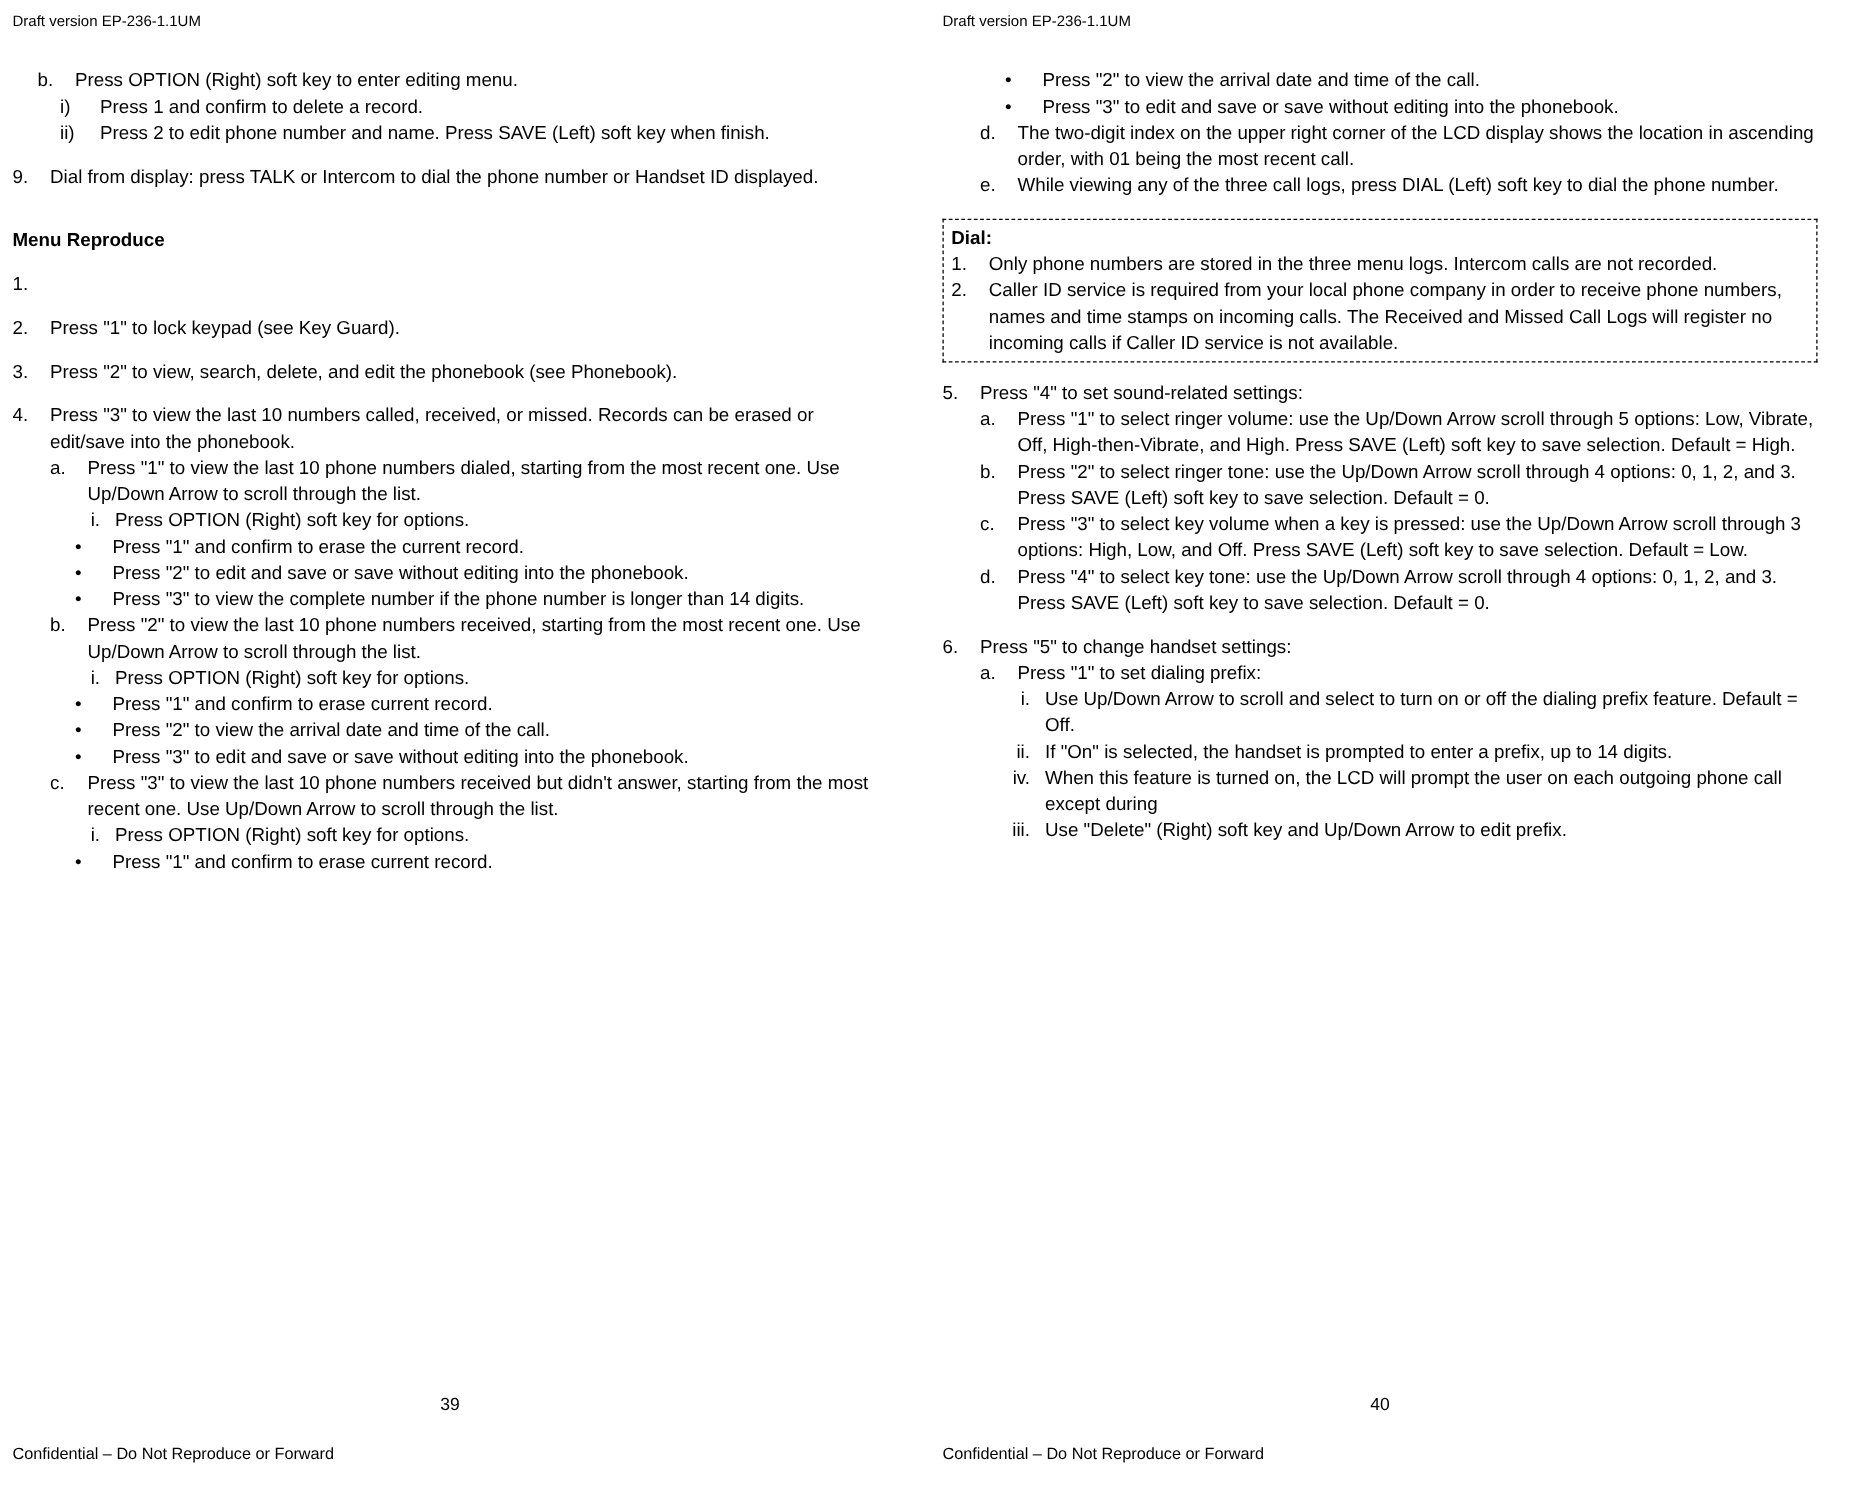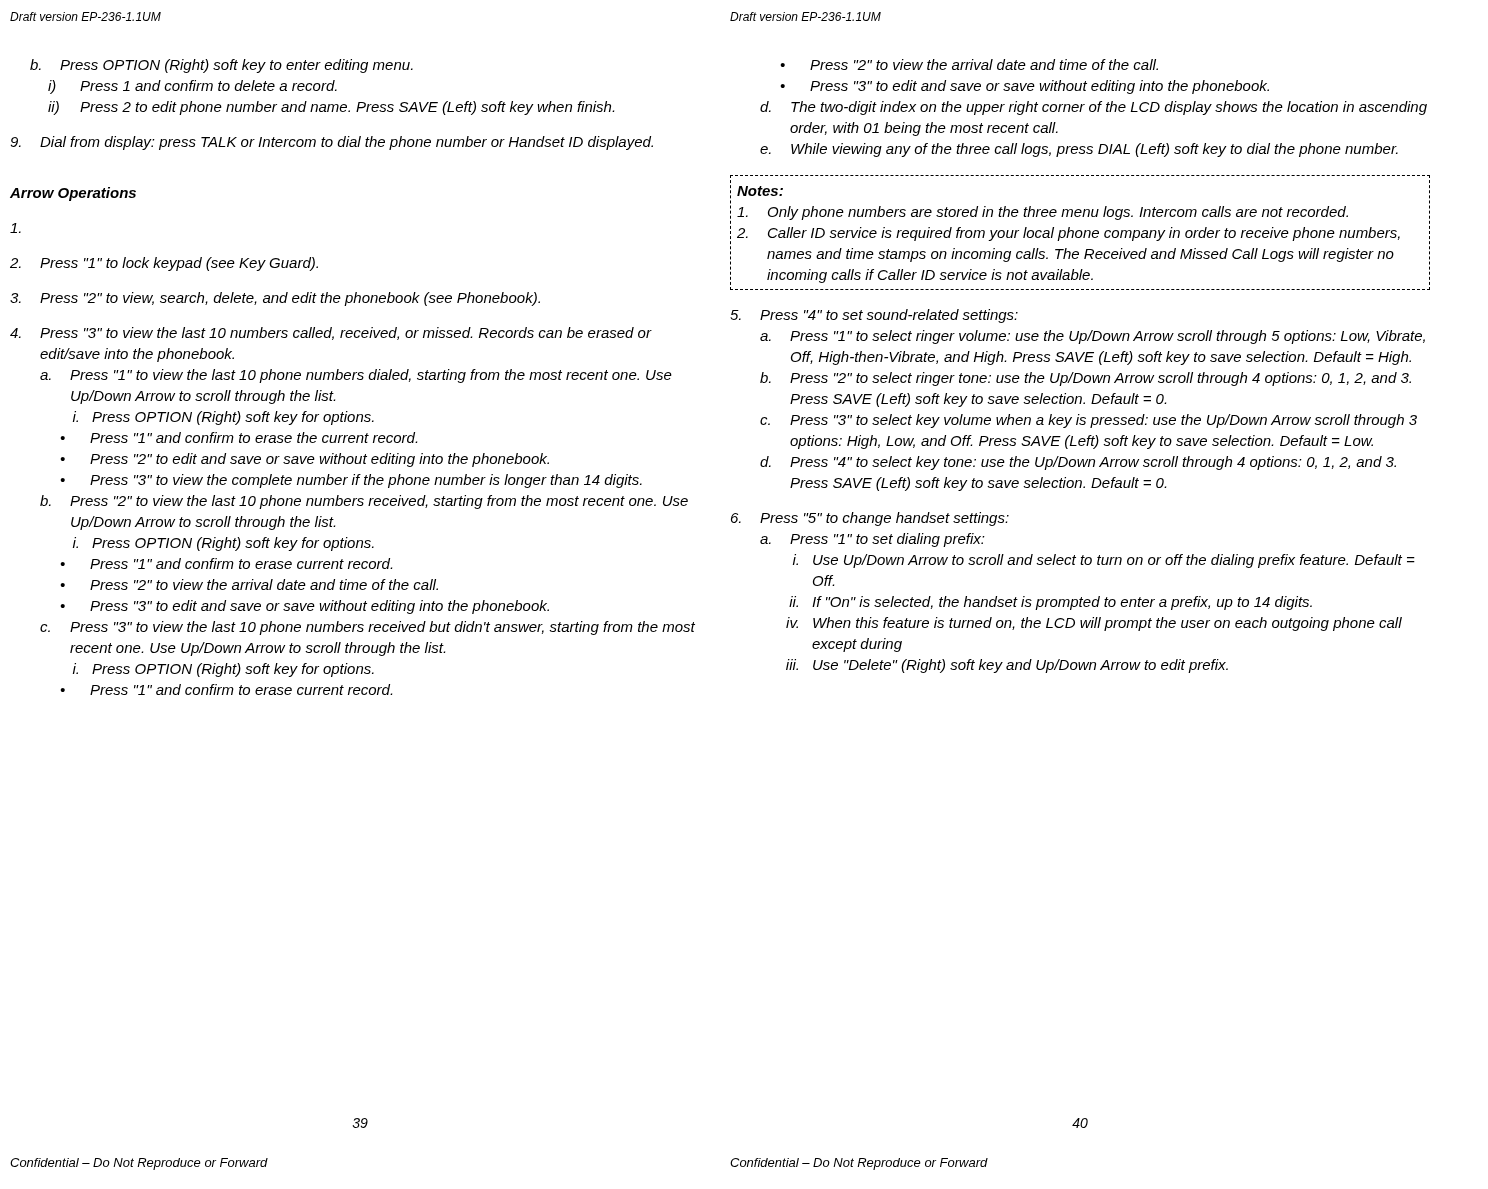--- a/index.html
+++ b/index.html
@@ -7,22 +7,21 @@
       font-size: 15px;
       margin: 0;
       padding: 10px;
       background: #fff;
       color: #000;
       width: 1488px;
       box-sizing: border-box;
     }
     .pages-container {
       display: flex;
-      gap: 20px;
-      font-style: italic;
+      gap: 44px;
     }
     .page {
       width: 700px;
       box-sizing: border-box;
       display: flex;
       flex-direction: column;
       min-height: 1160px;
     }
     .page-header {
       font-size: 12px;
@@ -148,21 +147,21 @@
       <div class="list-roman">
         <div class="label">ii)</div>
         <div>Press 2 to edit phone number and name. Press SAVE (Left) soft key when finish.</div>
       </div>
 
       <div class="list-num">
         <div class="label outer-num">9.</div>
         <div>Dial from display: press TALK or Intercom to dial the phone number or Handset ID displayed.</div>
       </div>
 
-      <div class="section-heading">Arrow Operations</div>
+      <div class="section-heading">Menu Reproduce</div>
 
       <div class="menu-num">
         <div class="label">1.</div>
       </div>
       <div class="menu-num">
         <div class="label">2.</div>
         <div>Press "1" to lock keypad (see Key Guard).</div>
       </div>
       <div class="menu-num">
         <div class="label">3.</div>
@@ -248,21 +247,21 @@
       <div class="list-alpha">
         <div class="label">d.</div>
         <div>The two-digit index on the upper right corner of the LCD display shows the location in ascending order, with 01 being the most recent call.</div>
       </div>
       <div class="list-alpha">
         <div class="label">e.</div>
         <div>While viewing any of the three call logs, press DIAL (Left) soft key to dial the phone number.</div>
       </div>
 
       <div class="notes-box">
-        <div class="notes-title">Notes:</div>
+        <div class="notes-title">Dial:</div>
         <div class="notes-item">
           <div class="label">1.</div>
           <div>Only phone numbers are stored in the three menu logs.  Intercom calls are not recorded.</div>
         </div>
         <div class="notes-item">
           <div class="label">2.</div>
           <div>Caller ID service is required from your local phone company in order to receive phone numbers, names and time stamps on incoming calls.  The Received and Missed Call Logs will register no incoming calls if Caller ID service is not available.</div>
         </div>
       </div>
 

